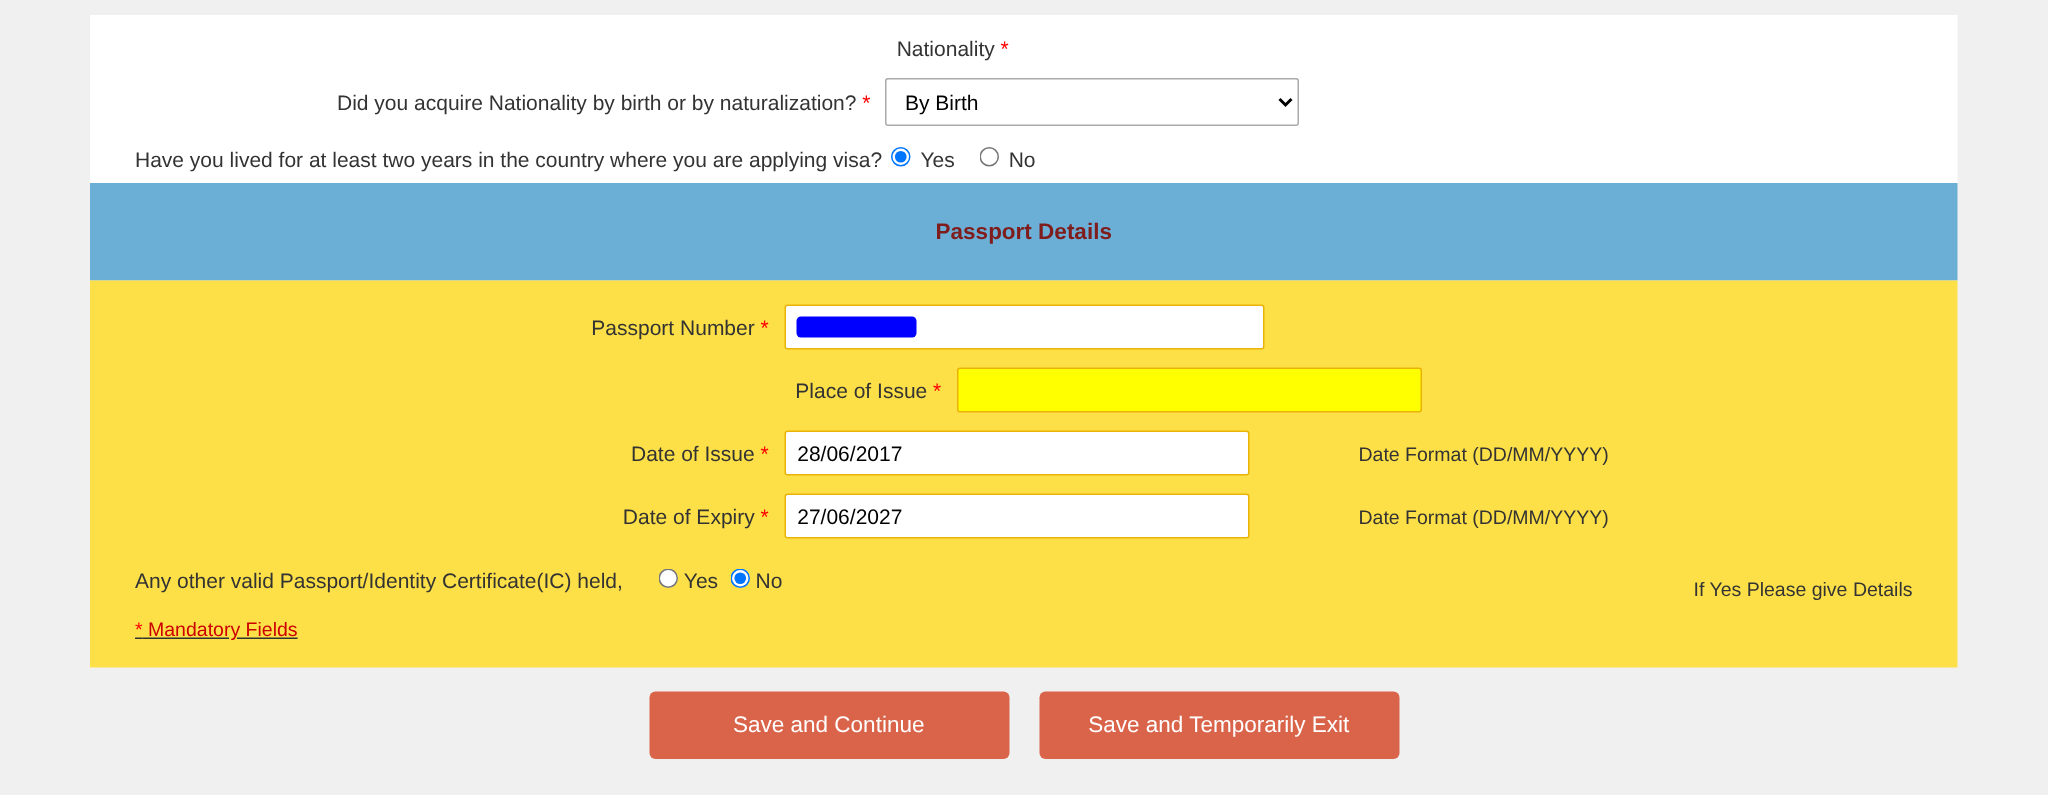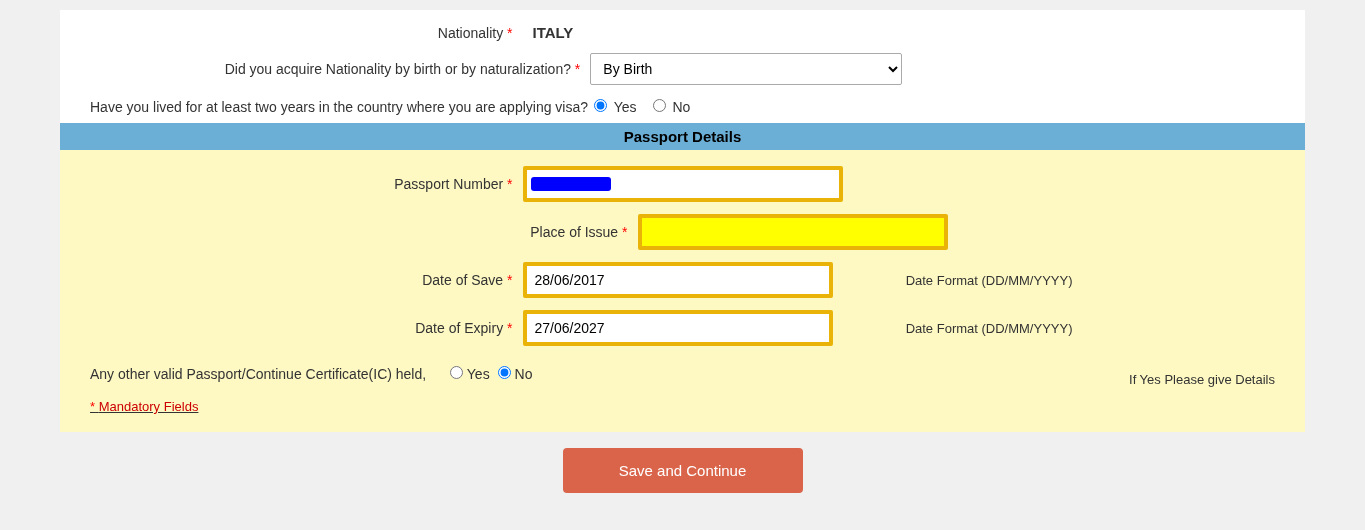--- a/index.html
+++ b/index.html
@@ -38,38 +38,38 @@
       color: #c00;
       font-size: 13px;
     }
     .hint-col.black {
       color: #333;
       text-align: right;
     }
     input[type="text"] {
       width: 310px;
       padding: 6px 8px;
-      border: 4px solid #eab308;
+      border: 1px solid #eab308;
       border-radius: 2px;
       font-size: 14px;
     }
     .passport-number-input {
       background: white;
     }
     .place-of-issue-input {
       background: yellow;
       border: 1px solid #aaa;
     }
     .nationality-value {
       font-weight: bold;
       font-size: 15px;
       margin-left: 10px;
     }
     select {
-      width: 312px;
+      width: 276px;
       padding: 6px 8px;
       border: 1px solid #aaa;
       border-radius: 2px;
       font-size: 14px;
       background: white;
       appearance: auto;
     }
     .lived-question {
       display: flex;
       align-items: flex-end;
@@ -85,29 +85,29 @@
       margin-right: 3px;
     }
     .radio-group {
       display: inline-flex;
       align-items: center;
       gap: 10px;
       margin-left: 6px;
     }
     .section-header {
       background: #6bafd6;
-      color: #000000;
+      color: #7f1d1d;
       font-weight: bold;
       text-align: center;
-      padding: 5px 0;
+      padding: 24px 0;
       font-size: 15px;
       margin: 0;
     }
     .passport-section {
-      background: #fef9c3;
+      background: #fde047;
       padding: 10px 0;
     }
     .passport-num-wrapper {
       position: relative;
       width: 310px;
     }
     .passport-num-wrapper input {
       width: 100%;
     }
     .scribble-overlay {
@@ -171,23 +171,20 @@
 <body>
 
 <div class="page-wrapper">
 
   <div class="top-section">
 
     <div class="form-row">
       <div class="label-col">
         <span>Nationality</span>
         <span class="required"> *</span>
-      </div>
-      <div class="input-col">
-        <span class="nationality-value">ITALY</span>
       </div>
       <div class="hint-col"></div>
     </div>
 
     <div class="form-row">
       <div class="label-col">
         <span>Did you acquire Nationality by birth or by naturalization?</span>
         <span class="required"> *</span>
       </div>
       <div class="input-col">
@@ -238,21 +235,21 @@
         <span>Place of Issue</span>
         <span class="required"> *</span>
       </div>
       <div class="input-col">
         <input type="text" class="place-of-issue-input" value="" style="width: 310px;">
       </div>
     </div>
 
     <div class="form-row">
       <div class="label-col">
-        <span>Date of Save</span>
+        <span>Date of Issue</span>
         <span class="required"> *</span>
       </div>
       <div class="input-col">
         <input type="text" value="28/06/2017" style="">
       </div>
       <div class="hint-col black">
         <span>Date Format (DD/MM/YYYY)</span>
       </div>
     </div>
 
@@ -263,21 +260,21 @@
       </div>
       <div class="input-col">
         <input type="text" value="27/06/2027" style="">
       </div>
       <div class="hint-col black">
         <span>Date Format (DD/MM/YYYY)</span>
       </div>
     </div>
 
     <div class="any-other-row">
-      <span>Any other valid Passport/Continue Certificate(IC) held,</span>
+      <span>Any other valid Passport/Identity Certificate(IC) held,</span>
       <span style="display:inline-flex;align-items:center;gap:8px;margin-left:4px;">
         <label>
           <input type="radio" name="any_other" value="yes" style="">
           <span>Yes</span>
         </label>
         <label>
           <input type="radio" name="any_other" value="no" checked="" style="">
           <span>No</span>
         </label>
       </span>
@@ -290,15 +287,18 @@
       <span class="star">*</span>
       <span class="mandatory-text"> <span>Mandatory Fields</span></span>
     </div>
 
   </div>
 
   <div class="buttons-row">
     <button class="btn-save">
       <span>Save and Continue</span>
     </button>
+    <button class="btn-save">
+      <span>Save and Temporarily Exit</span>
+    </button>
   </div>
 
 </div>
 
 </body></html>

